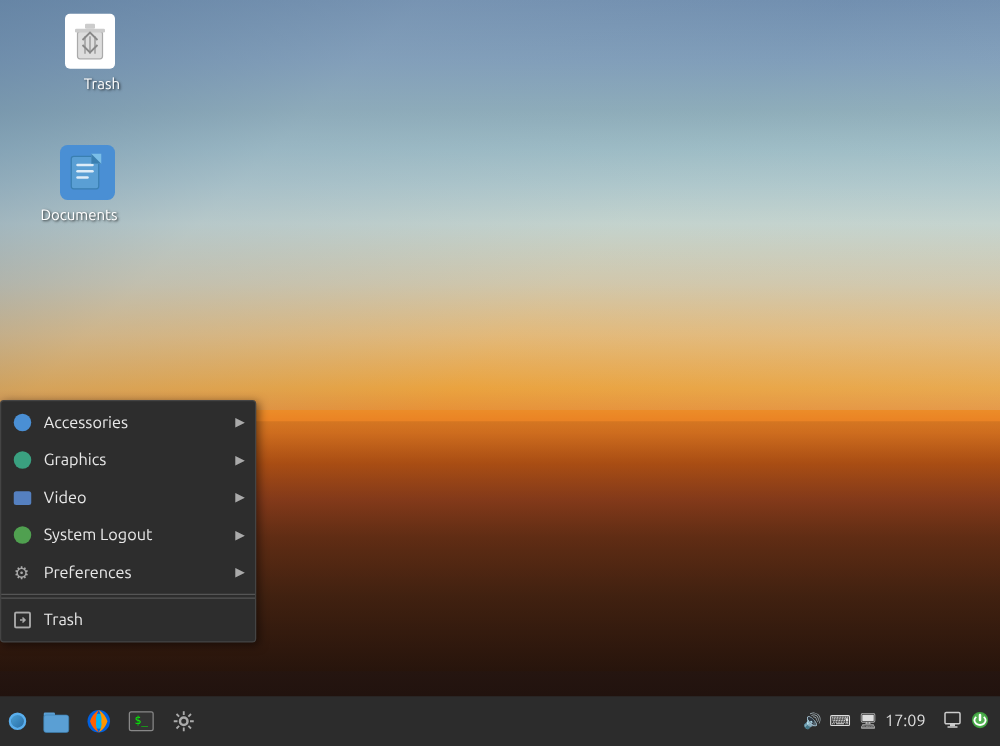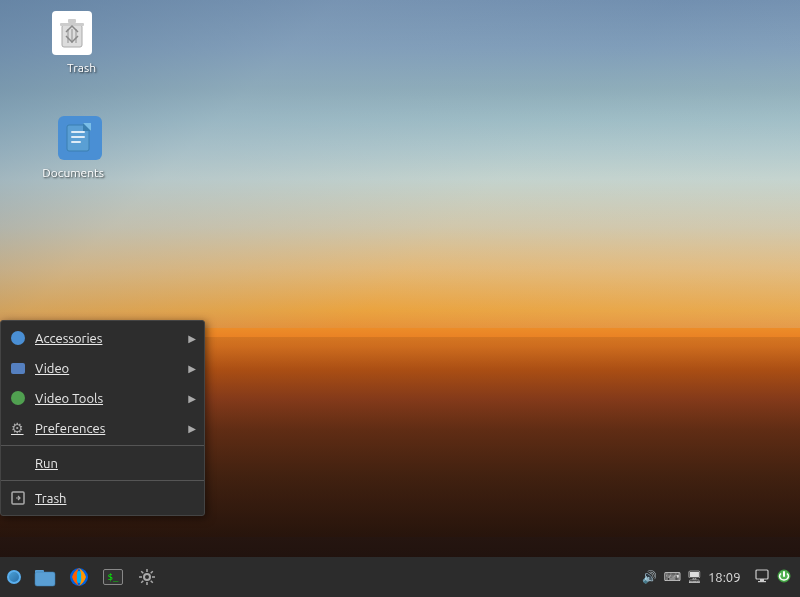--- a/index.html
+++ b/index.html
@@ -186,21 +186,20 @@
     }
 
     .menu-item {
       display: flex;
       align-items: center;
       padding: 6px 10px 6px 8px;
       cursor: pointer;
       color: #e8e8e8;
       font-size: 13px;
       position: relative;
-      text-decoration: underline;
     }
 
     .menu-item.has-submenu::after {
       content: '▶';
       position: absolute;
       right: 8px;
       font-size: 10px;
       color: #aaa;
     }
 
@@ -301,21 +300,21 @@
         <line x1="18" y1="12" x2="18" y2="26" stroke="#aaa" stroke-width="1.5"></line>
 
         <path d="M8 15 L14 9 L20 15" fill="none" stroke="#888" stroke-width="1.5"></path>
         <path d="M8 19 L14 25 L20 19" fill="none" stroke="#888" stroke-width="1.5"></path>
       </svg>
     </div>
   </div>
   <span class="icon-label">Trash</span>
 </div>
 
-<div class="desktop-icon" style="left:28px; top:110px;">
+<div class="desktop-icon" style="left:18px; top:110px;">
   <div class="icon-img">
     <div class="docs-icon-svg">
       <svg width="30" height="34" viewBox="0 0 30 34">
         <rect x="2" y="4" width="22" height="26" rx="2" fill="#5a9fd4"></rect>
         <rect x="2" y="4" width="22" height="26" rx="2" fill="none" stroke="#3a7fb0" stroke-width="1"></rect>
         <rect x="6" y="10" width="14" height="2" rx="1" fill="white" opacity="0.8"></rect>
         <rect x="6" y="15" width="14" height="2" rx="1" fill="white" opacity="0.8"></rect>
         <rect x="6" y="20" width="10" height="2" rx="1" fill="white" opacity="0.8"></rect>
         <path d="M18 2 L26 2 L26 10 L18 10 Z" fill="#7abee8"></path>
         <path d="M18 2 L26 10 L18 10 Z" fill="#3a7fb0"></path>
@@ -327,50 +326,52 @@
 
 <div id="context-menu">
 
   <div class="menu-item has-submenu">
     <div class="menu-icon">
       <div class="icon-blue-circle"></div>
     </div>
     <span>Accessories</span>
   </div>
 
-
-
   <div class="menu-item has-submenu">
     <div class="menu-icon">
+      <div class="icon-teal-circle"></div>
+    </div>
+    <span>Graphics</span>
+  </div>
+
+
+  <div class="menu-item has-submenu">
+    <div class="menu-icon">
       <div class="icon-blue-rect"></div>
     </div>
     <span>Video</span>
   </div>
 
 
   <div class="menu-item has-submenu">
     <div class="menu-icon">
       <div class="icon-green-circle"></div>
     </div>
-    <span>Video Tools</span>
+    <span>System Logout</span>
   </div>
 
   <div class="menu-item has-submenu">
     <div class="menu-icon">
       <span class="icon-gear">⚙</span>
     </div>
     <span>Preferences</span>
   </div>
 
   <div class="menu-separator"></div>
 
-  <div class="menu-item">
-    <div class="menu-icon"></div>
-    <span>Run</span>
-  </div>
 
   <div class="menu-separator"></div>
 
   <div class="menu-item">
     <div class="menu-icon">
       <svg width="14" height="14" viewBox="0 0 14 14">
         <rect x="1" y="1" width="12" height="12" rx="1" fill="none" stroke="#aaa" stroke-width="1.5"></rect>
         <path d="M5 7 L9 7 M7 5 L9 7 L7 9" fill="none" stroke="#aaa" stroke-width="1.2"></path>
       </svg>
     </div>
@@ -415,21 +416,21 @@
   </div>
 
   <div class="taskbar-right">
 
     <span class="taskbar-icon">🔊</span>
 
     <span class="taskbar-icon" style="font-size:12px;">⌨</span>
 
     <span class="taskbar-icon" style="font-size:12px;">🖥</span>
 
-    <span class="taskbar-icon" style="font-size:13px; color:#ddd; min-width:40px;">18:09</span>
+    <span class="taskbar-icon" style="font-size:13px; color:#ddd; min-width:40px;">17:09</span>
 
     <span class="taskbar-icon" style="font-size:13px;">
       <svg width="16" height="16" viewBox="0 0 16 16">
         <rect x="2" y="2" width="12" height="9" rx="1" fill="none" stroke="#ccc" stroke-width="1.2"></rect>
         <rect x="6" y="11" width="4" height="2" fill="#ccc"></rect>
         <rect x="4" y="13" width="8" height="1.2" fill="#ccc"></rect>
       </svg>
     </span>
     <span class="taskbar-icon">
       <svg width="16" height="16" viewBox="0 0 16 16">

